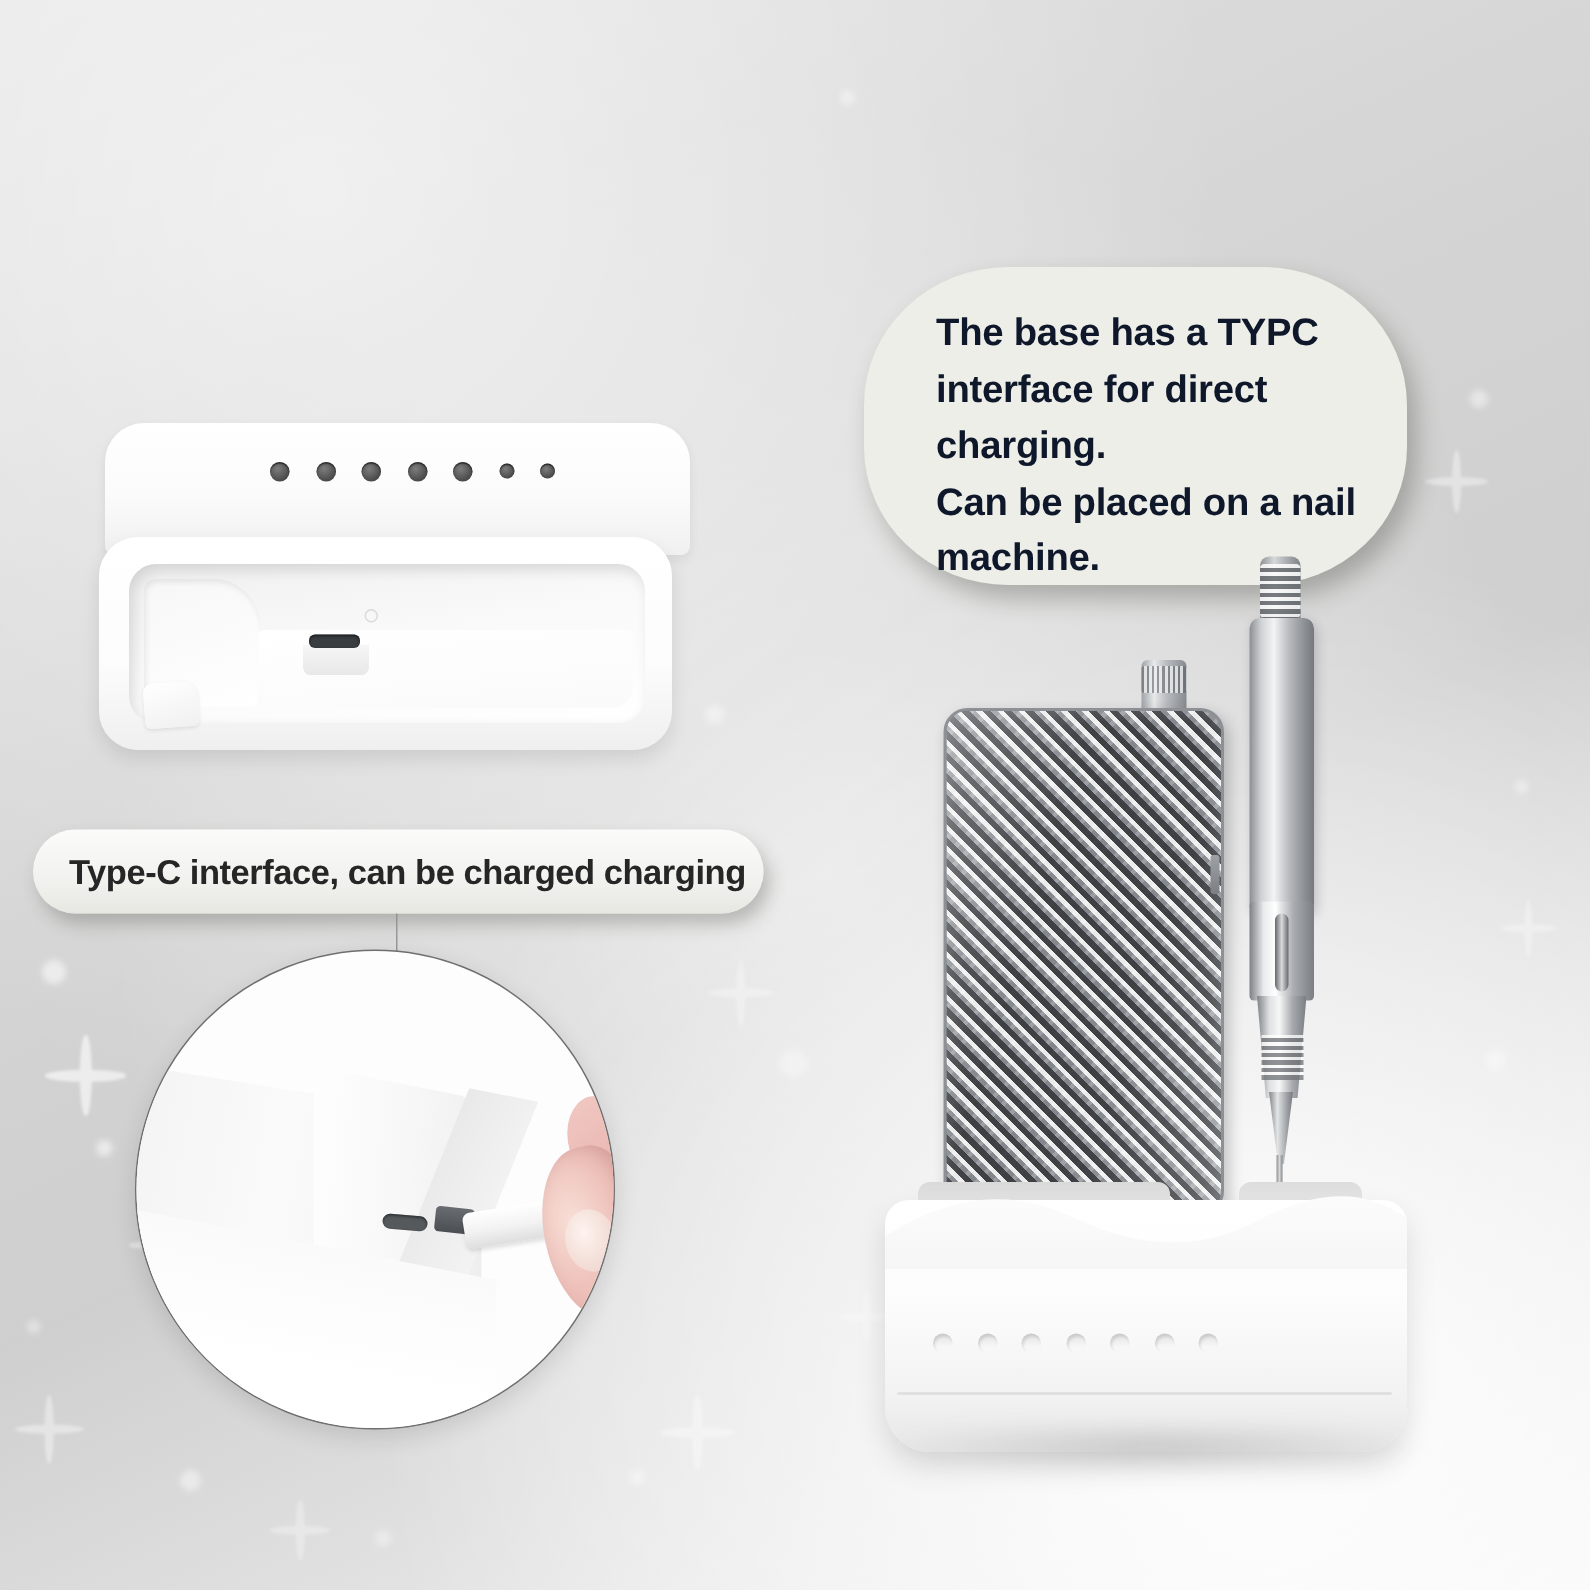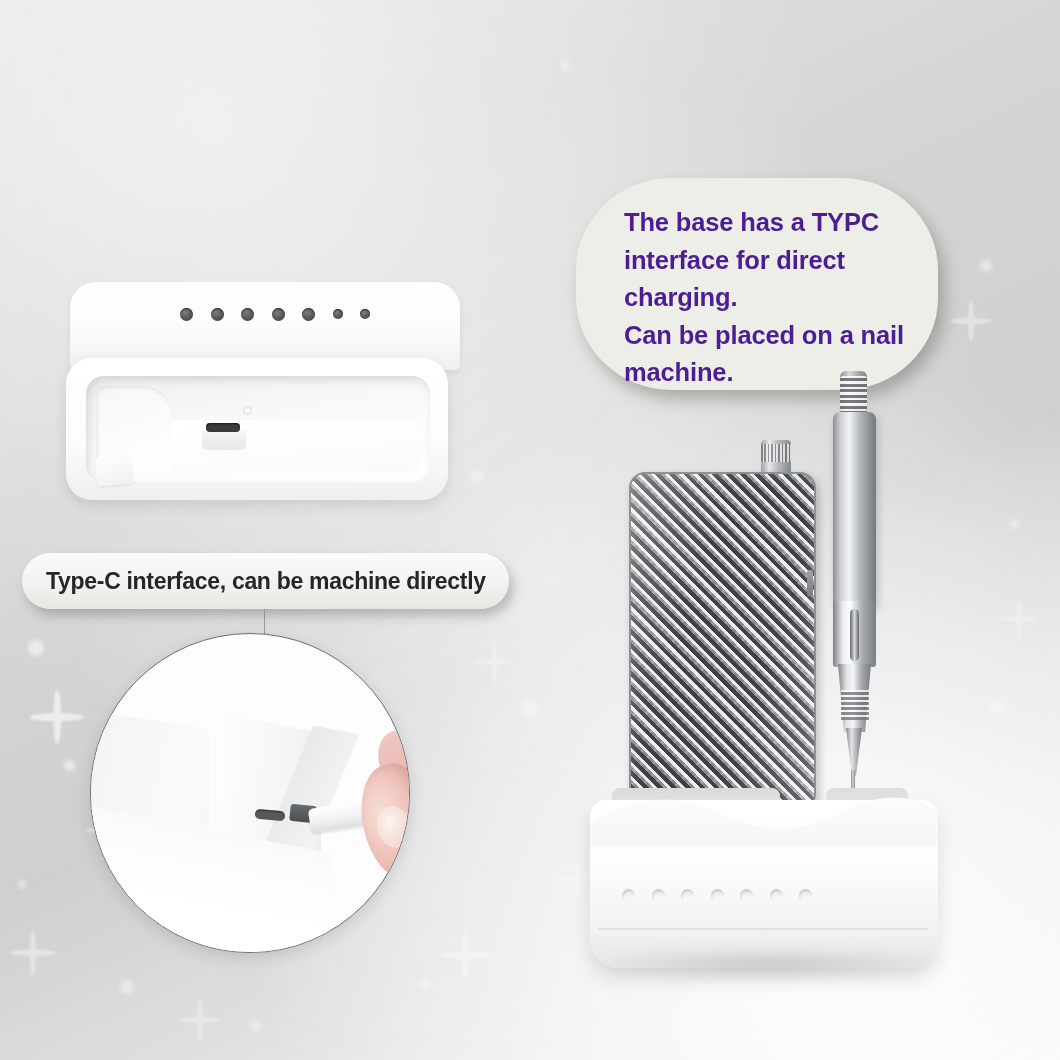--- a/index.html
+++ b/index.html
@@ -51,21 +51,21 @@
   }
 
   
   .bubble{
     position:absolute;left:576px;top:178px;width:362px;height:212px;
     background:#edeee7;border-radius:96px/92px;
     box-shadow:6px 9px 16px rgba(60,62,52,.33);
   }
   .bubble-text{
     position:absolute;left:48px;top:26px;width:310px;
-    font-size:25.5px;line-height:37.5px;font-weight:700;color:#4c1d95;
+    font-size:25.5px;line-height:37.5px;font-weight:700;color:#0f172a;
     font-family:"Liberation Sans","DejaVu Sans",sans-serif;
     white-space:pre-line;letter-spacing:-.15px;
   }
 
   
   .pill{
     position:absolute;left:22px;top:553px;width:487px;height:56px;
     background:linear-gradient(180deg,#fbfbfa 0%,#f1f1ee 62%,#e7e7e2 100%);
     border-radius:30px;
     box-shadow:4px 7px 11px rgba(70,72,64,.3);
@@ -385,21 +385,21 @@
 
   <div class="bubble">
     <div class="bubble-text">The base has a TYPC
 interface for direct
 charging.
 Can be placed on a nail
 machine.</div>
   </div>
 
   <div class="pill">
-    <div class="pill-text">Type-C interface, can be machine directly</div>
+    <div class="pill-text">Type-C interface, can be charged charging</div>
   </div>
   <div class="leader"></div>
 
   <div class="zoom-circle">
     <div class="zc-inner">
       <div class="zc-dockface"></div>
       <div class="zc-dockwall"></div>
       <div class="zc-dockslope"></div>
       <div class="zc-dockbottom"></div>
       <div class="zc-port"></div>

